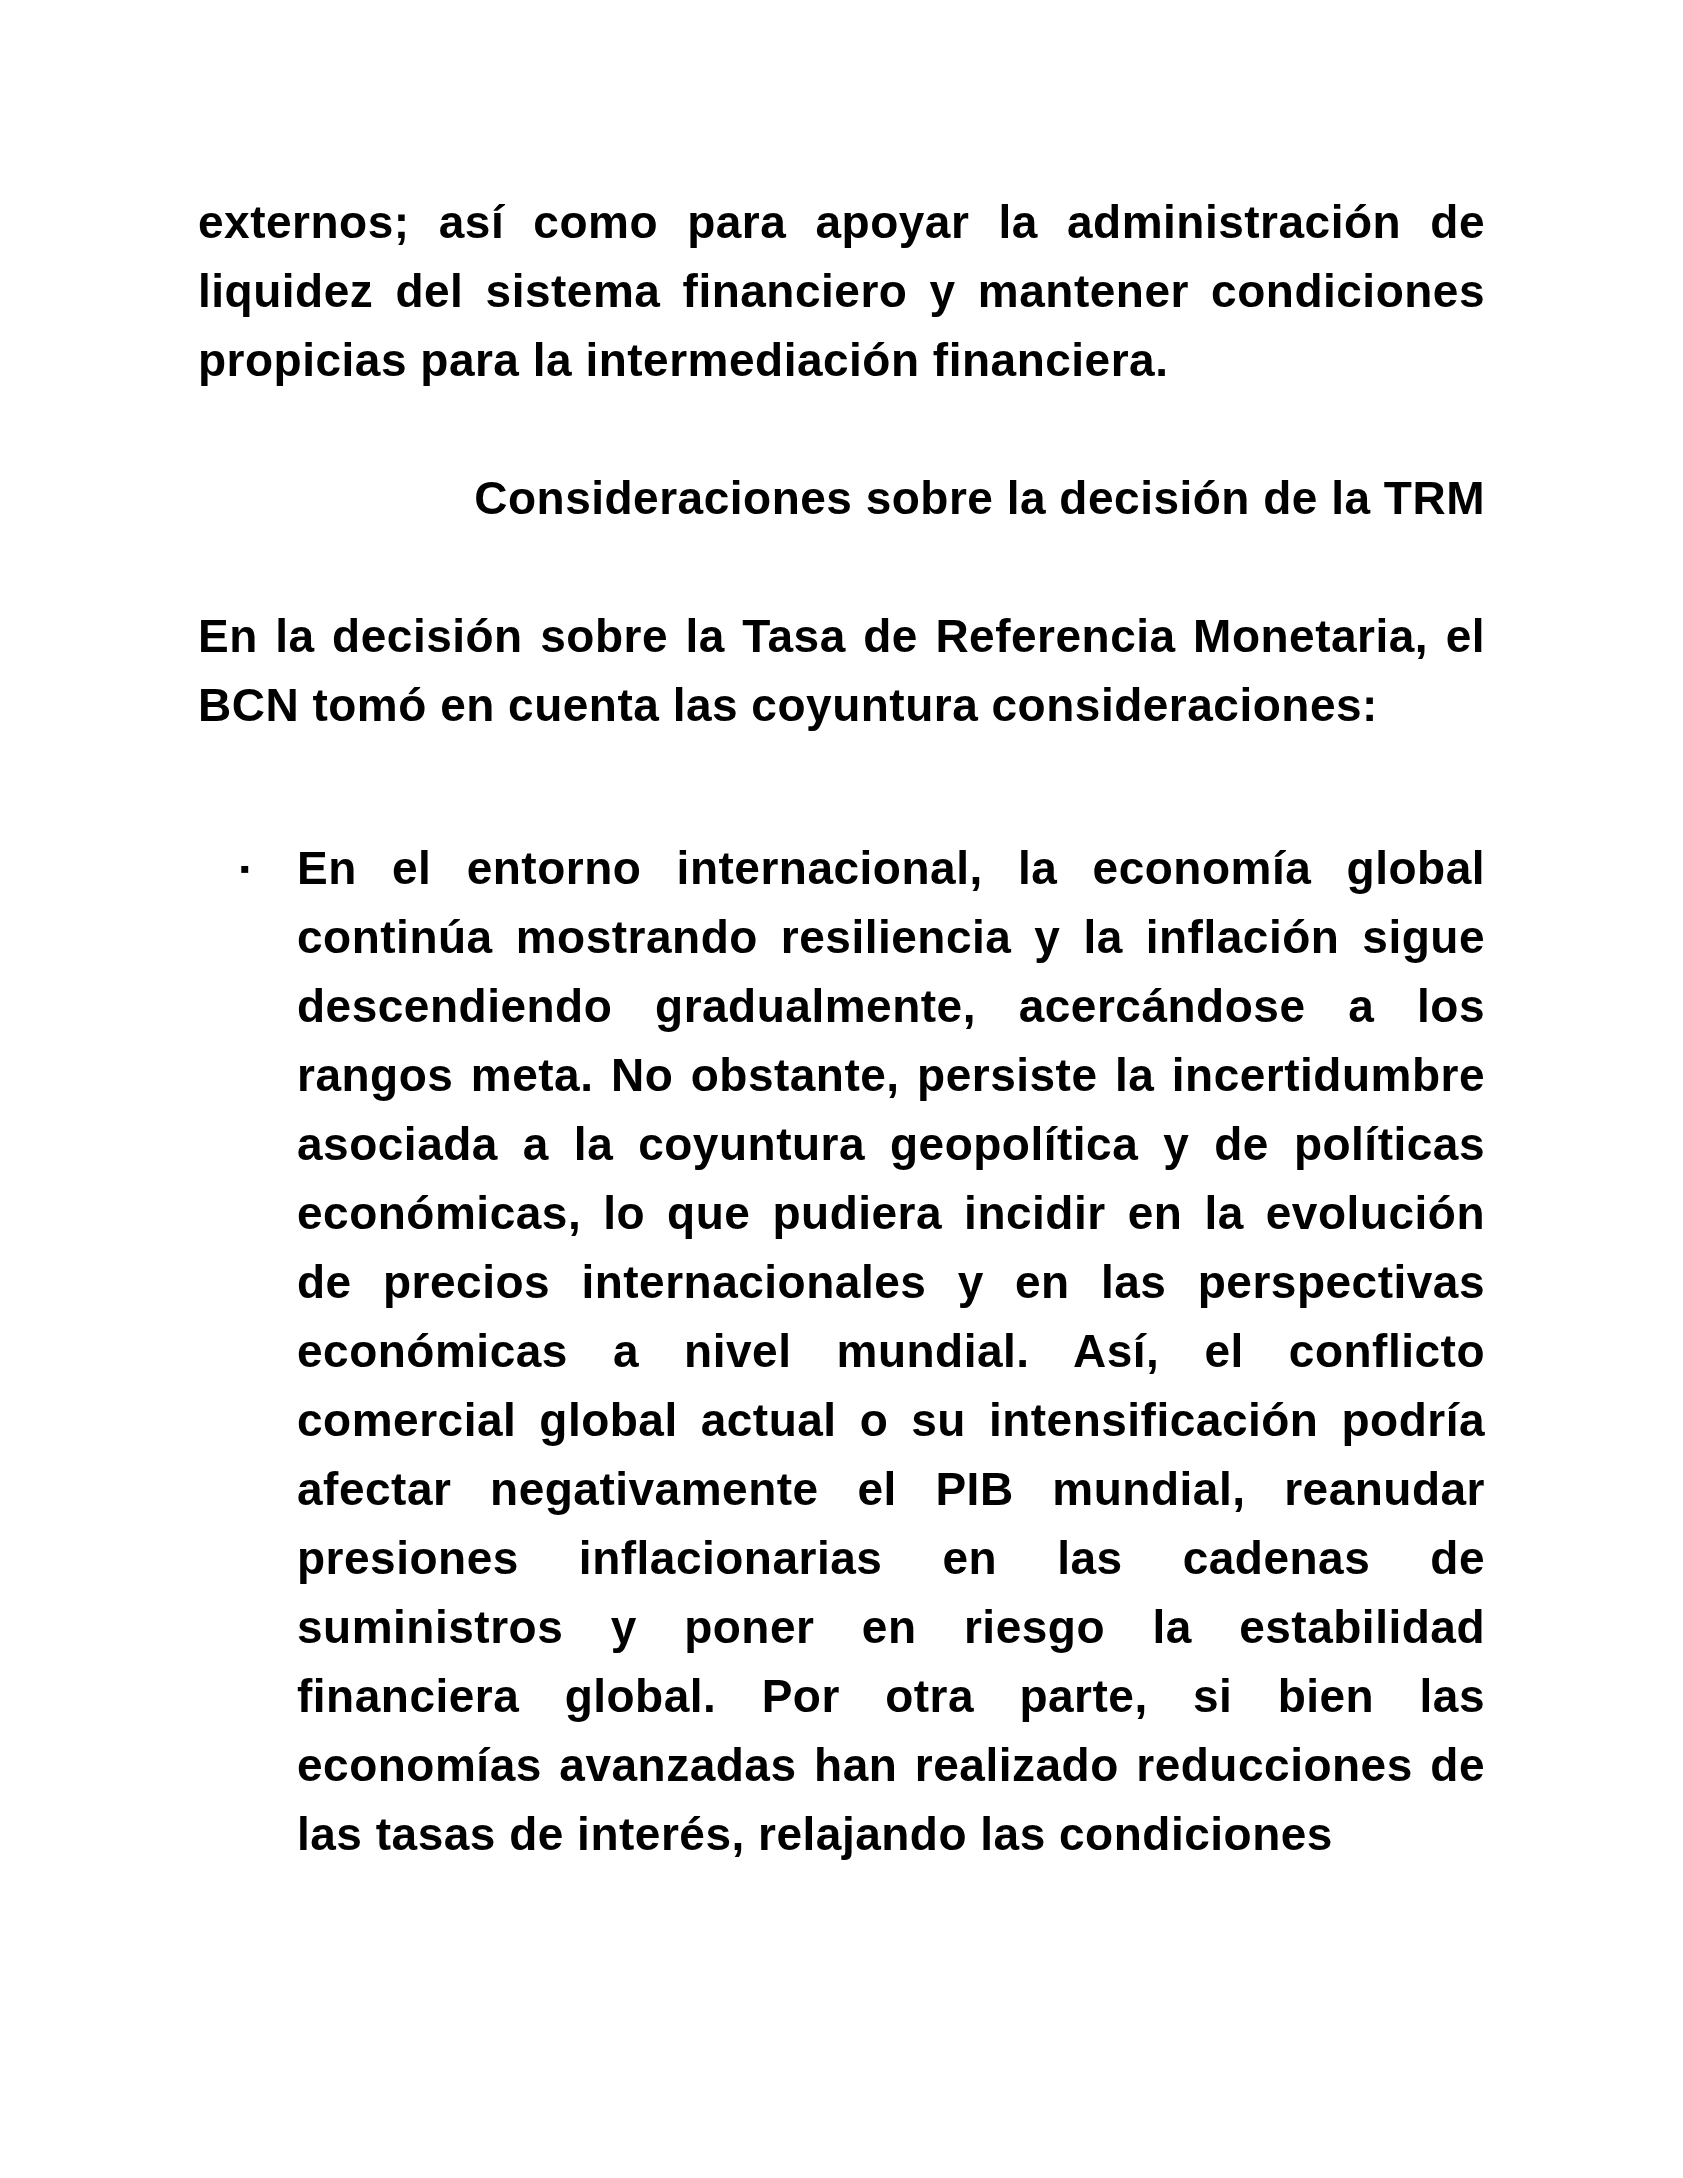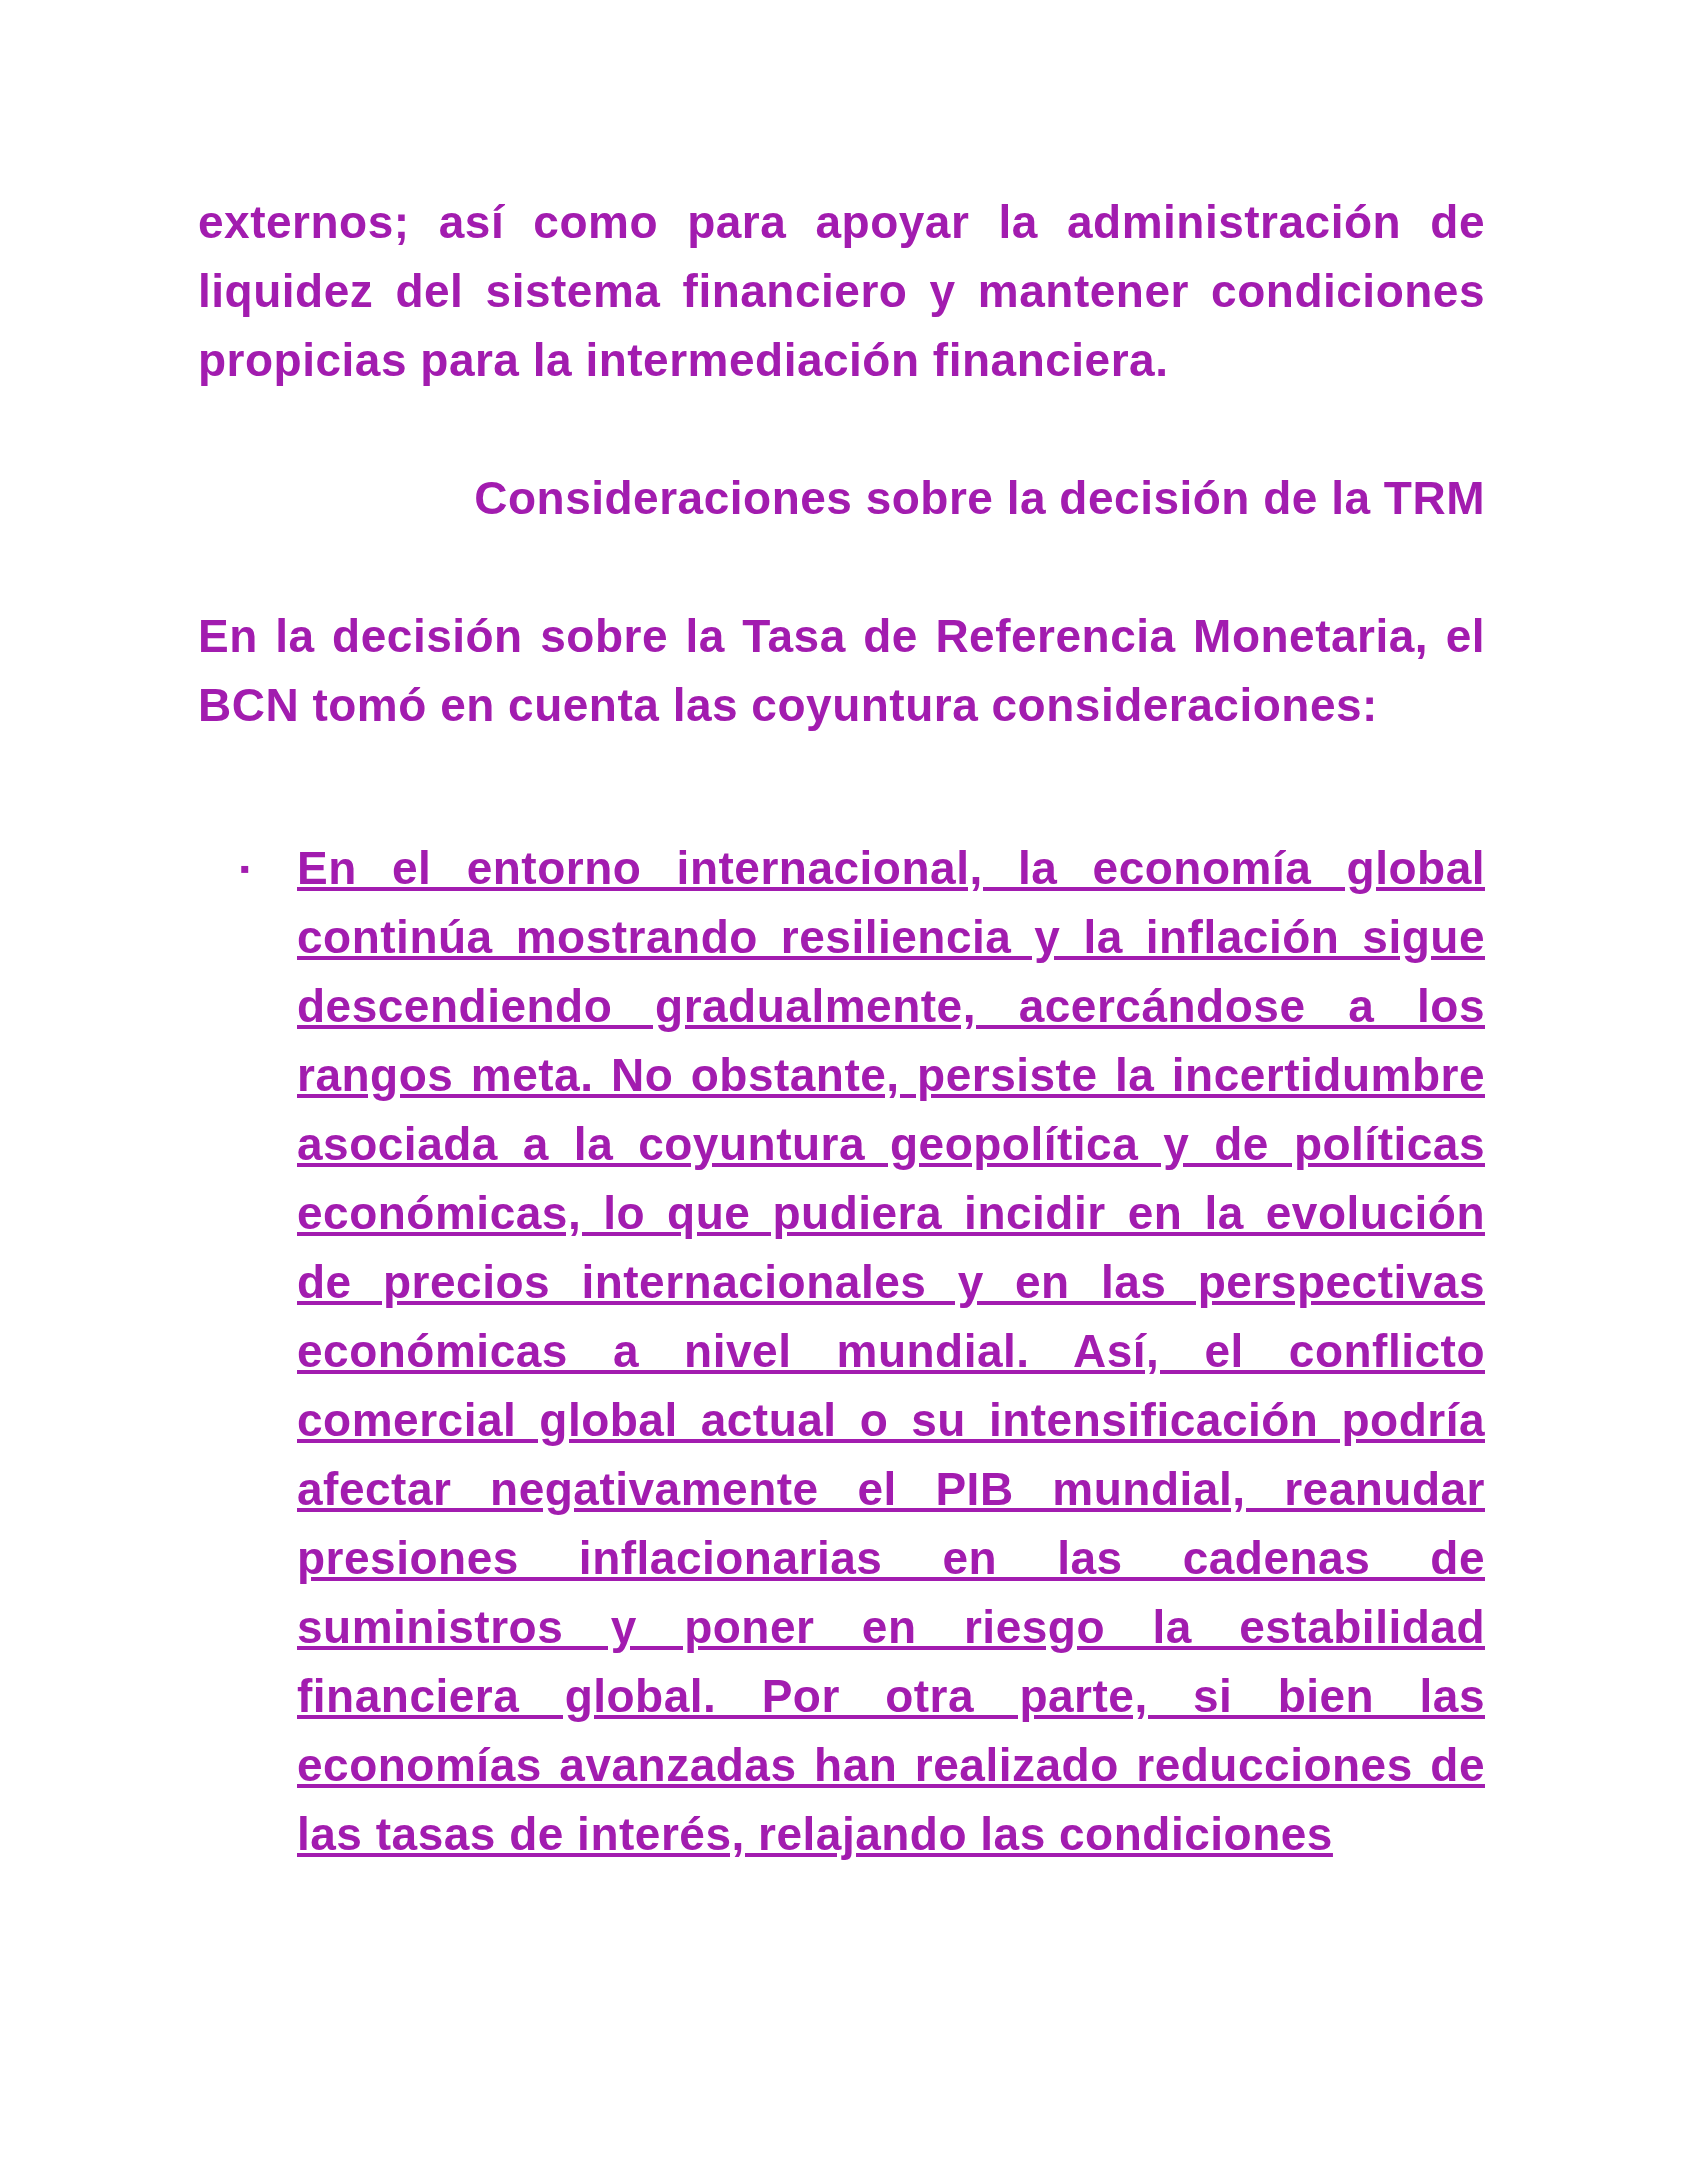--- a/index.html
+++ b/index.html
@@ -49,27 +49,26 @@
     flex: 0 0 99px;
     box-sizing: border-box;
     padding-left: 42px;
     font-size: 28px;
     line-height: 69px;
   }
   .bullet-text {
     flex: 1 1 auto;
     text-align: justify;
     text-justify: inter-word;
-    text-decoration: underline;
   }
 </style>
 </head>
 <body>
 
-<div class="page" style="background: rgb(255, 255, 255); color: #a21caf;">
+<div class="page" style="background: rgb(255, 255, 255); color: #000000;">
   <div class="content">
 
     <p class="para">externos; así como para apoyar la administración de liquidez del sistema financiero y mantener condiciones propicias para la intermediación financiera.</p>
 
     <p class="heading">Consideraciones sobre la decisión de la TRM</p>
 
     <p class="lead">En la decisión sobre la Tasa de Referencia Monetaria, el BCN tomó en cuenta las coyuntura consideraciones:</p>
 
     <div class="bullet-row">
       <span class="bullet-marker">▪</span>

